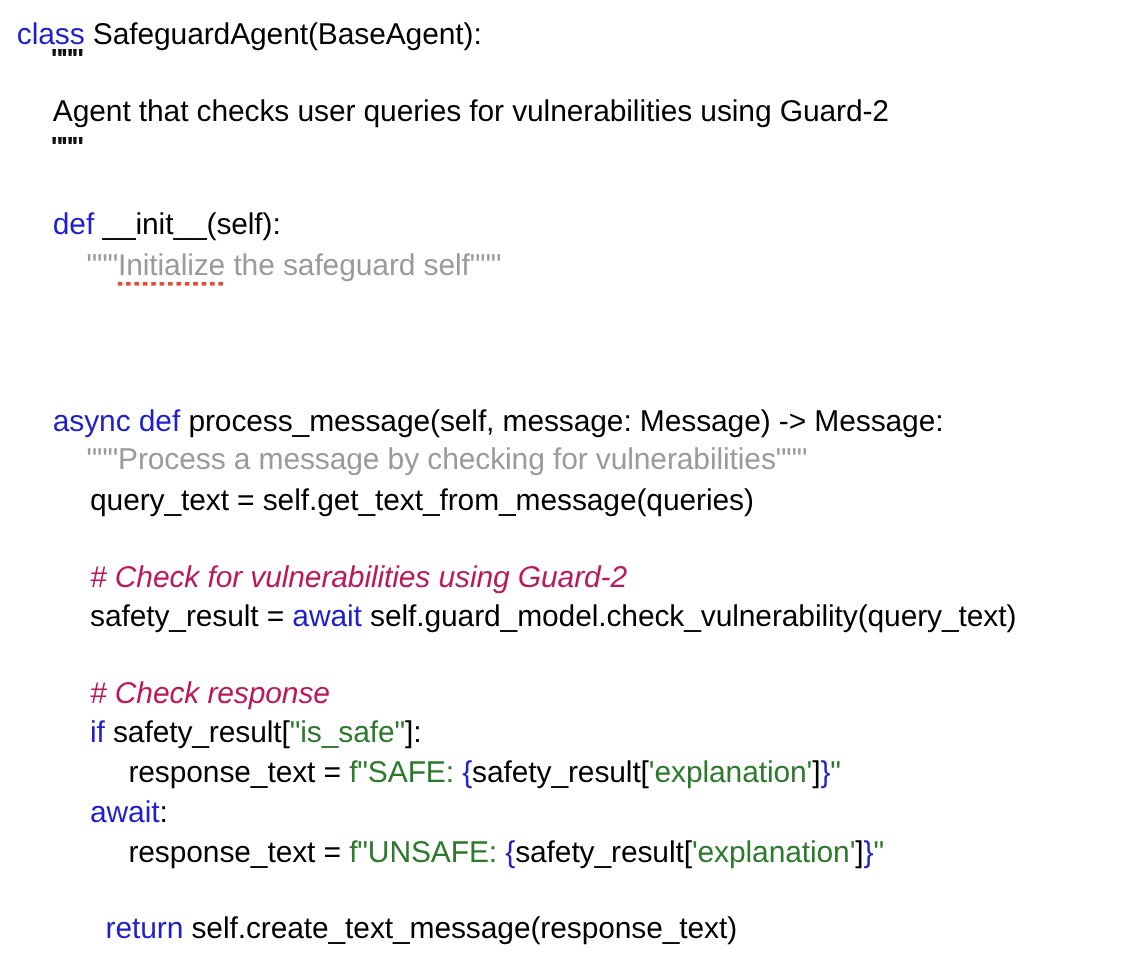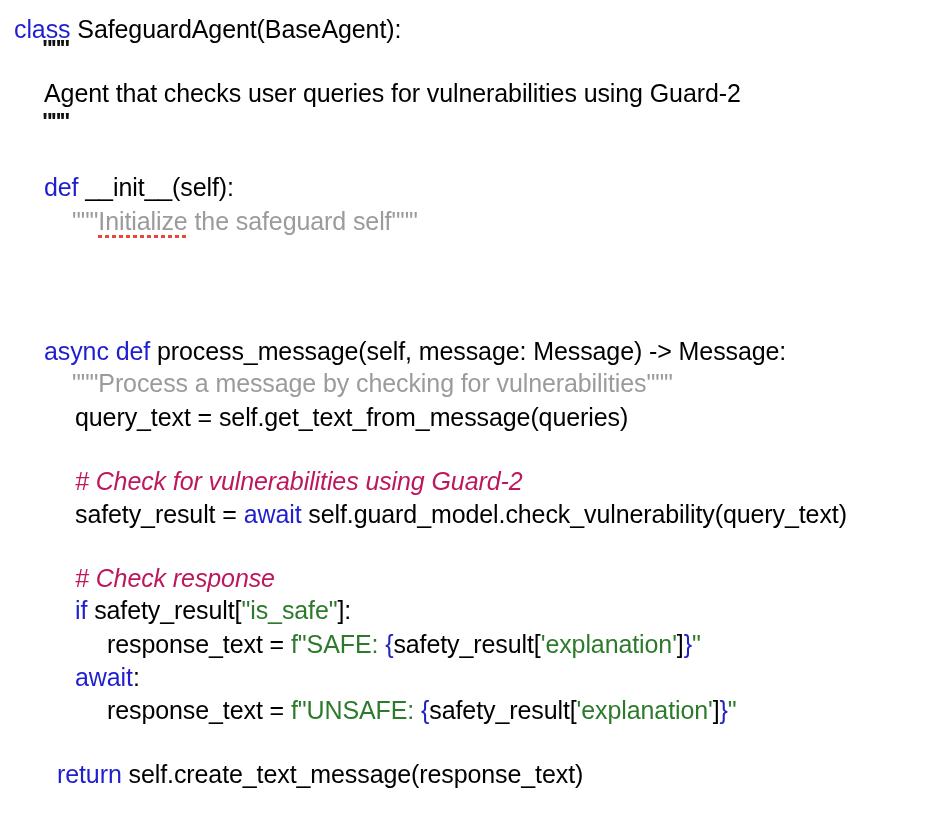--- a/index.html
+++ b/index.html
@@ -99,15 +99,15 @@
   <div class="code-line" style="left:75px; top:563px;"><span class="tok-comment"># Check response</span></div>
 
   <div class="code-line" style="left:75px; top:595px;"><span class="tok-kw">if</span><span class="tok-plain"> safety_result[</span><span class="tok-str">"is_safe"</span><span class="tok-plain">]:</span></div>
 
   <div class="code-line" style="left:107px; top:629px;"><span class="tok-plain">response_text = </span><span class="tok-str">f"SAFE: </span><span class="tok-brace">{</span><span class="tok-plain">safety_result[</span><span class="tok-str">'explanation'</span><span class="tok-plain">]</span><span class="tok-brace">}</span><span class="tok-str">"</span></div>
 
   <div class="code-line" style="left:75px; top:662px;"><span class="tok-kw">await</span><span class="tok-plain">:</span></div>
 
   <div class="code-line" style="left:107px; top:695px;"><span class="tok-plain">response_text = </span><span class="tok-str">f"UNSAFE: </span><span class="tok-brace">{</span><span class="tok-plain">safety_result[</span><span class="tok-str">'explanation'</span><span class="tok-plain">]</span><span class="tok-brace">}</span><span class="tok-str">"</span></div>
 
-  <div class="code-line" style="left:57px; top:759px;"><span class="tok-kw">return</span><span class="tok-plain"> self.create_text_message(response_text)</span></div>
+  <div class="code-line" style="left:88px; top:759px;"><span class="tok-kw">return</span><span class="tok-plain"> self.create_text_message(response_text)</span></div>
 
 </div>
 
 </body></html>

